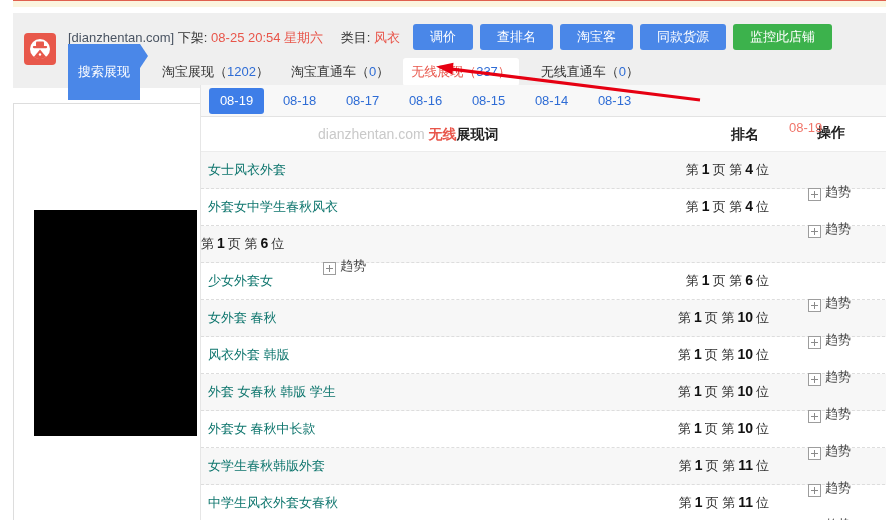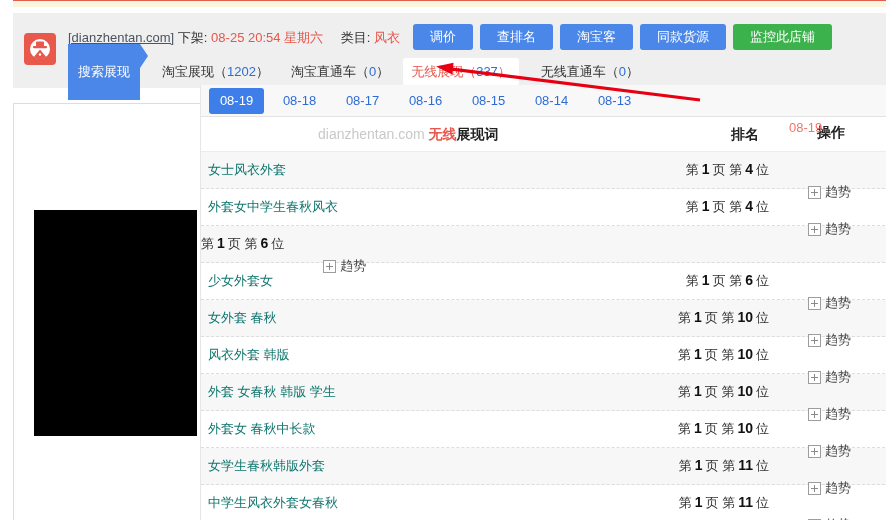--- a/index.html
+++ b/index.html
@@ -7,21 +7,21 @@
        font-family:"Liberation Sans","DejaVu Sans",sans-serif;color:#333;}
 
   
   .notice{position:absolute;top:0;left:13px;right:0;height:6px;background:#fbf5df;border-top:1px solid #e0604e;}
 
   
   .header{position:absolute;top:13px;left:13px;right:0;height:75px;background:#efefef;}
   .logo{position:absolute;left:11px;top:20px;width:32px;height:32px;background:#e8584b;border-radius:4px;
         display:flex;align-items:center;justify-content:center;}
   .info-line{position:absolute;left:55px;top:13px;height:24px;line-height:24px;font-size:13px;white-space:nowrap;}
-  .info-line .shop{color:#4a5462;text-decoration:underline;}
+  .info-line .shop{color:#4a5462;}
   .t-red{color:#e8554a;}
   .btn-row{position:absolute;left:400px;top:11px;display:flex;gap:7px;}
   .hbtn{font-size:13px;color:#fff;background:#4a87e8;border:none;border-radius:3px;
         padding:5px 17px;line-height:16px;cursor:pointer;white-space:nowrap;}
   .hbtn.green{background:#3cb24c;}
 
   
   .nav-row{position:absolute;left:55px;top:44px;height:30px;display:flex;align-items:center;font-size:13px;white-space:nowrap;}
   .tab-search{position:relative;background:#4a87e8;color:#fff;padding:20px 10px;line-height:16px;}
   .tab-search:after{content:"";position:absolute;right:-8px;top:0;width:0;height:0;
@@ -48,21 +48,21 @@
   .t-title .w-bold{color:#222;font-weight:bold;}
   .th-rank{position:absolute;left:530px;top:0;line-height:34px;font-weight:bold;color:#222;}
   .th-op{position:absolute;left:616px;top:7px;font-weight:bold;color:#222;z-index:1;}
   .th-date{position:absolute;left:588px;top:3px;color:#f0756a;z-index:2;font-size:13px;}
 
   .row{height:37px;display:flex;align-items:center;border-bottom:1px dashed #ddd;box-sizing:border-box;font-size:13px;}
   .row.odd{background:#f7f7f7;}
   .kw{flex:1;margin-left:7px;color:#0f766e;}
   .rank{text-align:right;color:#333;white-space:nowrap;}
   .rank b{color:#111;margin:0 3px;font-size:14px;}
-  .trend{width:46px;margin-left:39px;margin-right:36px;display:flex;align-items:center;color:#444;cursor:pointer;white-space:nowrap;margin-top:44px;}
+  .trend{width:46px;margin-left:39px;margin-right:36px;display:flex;align-items:flex-end;color:#444;cursor:pointer;white-space:nowrap;margin-top:44px;}
   .plus-ic{width:11px;height:11px;border:1px solid #9d9d9d;margin-right:4px;position:relative;background:#fff;flex:0 0 auto;}
   .plus-ic:before,.plus-ic:after{content:"";position:absolute;background:#8a8a8a;}
   .plus-ic:before{left:2px;right:2px;top:5px;height:1px;}
   .plus-ic:after{top:2px;bottom:2px;left:5px;width:1px;}
 
   .arrow-svg{position:absolute;left:0;top:0;z-index:60;pointer-events:none;}
 </style>
 </head>
 <body>
 

